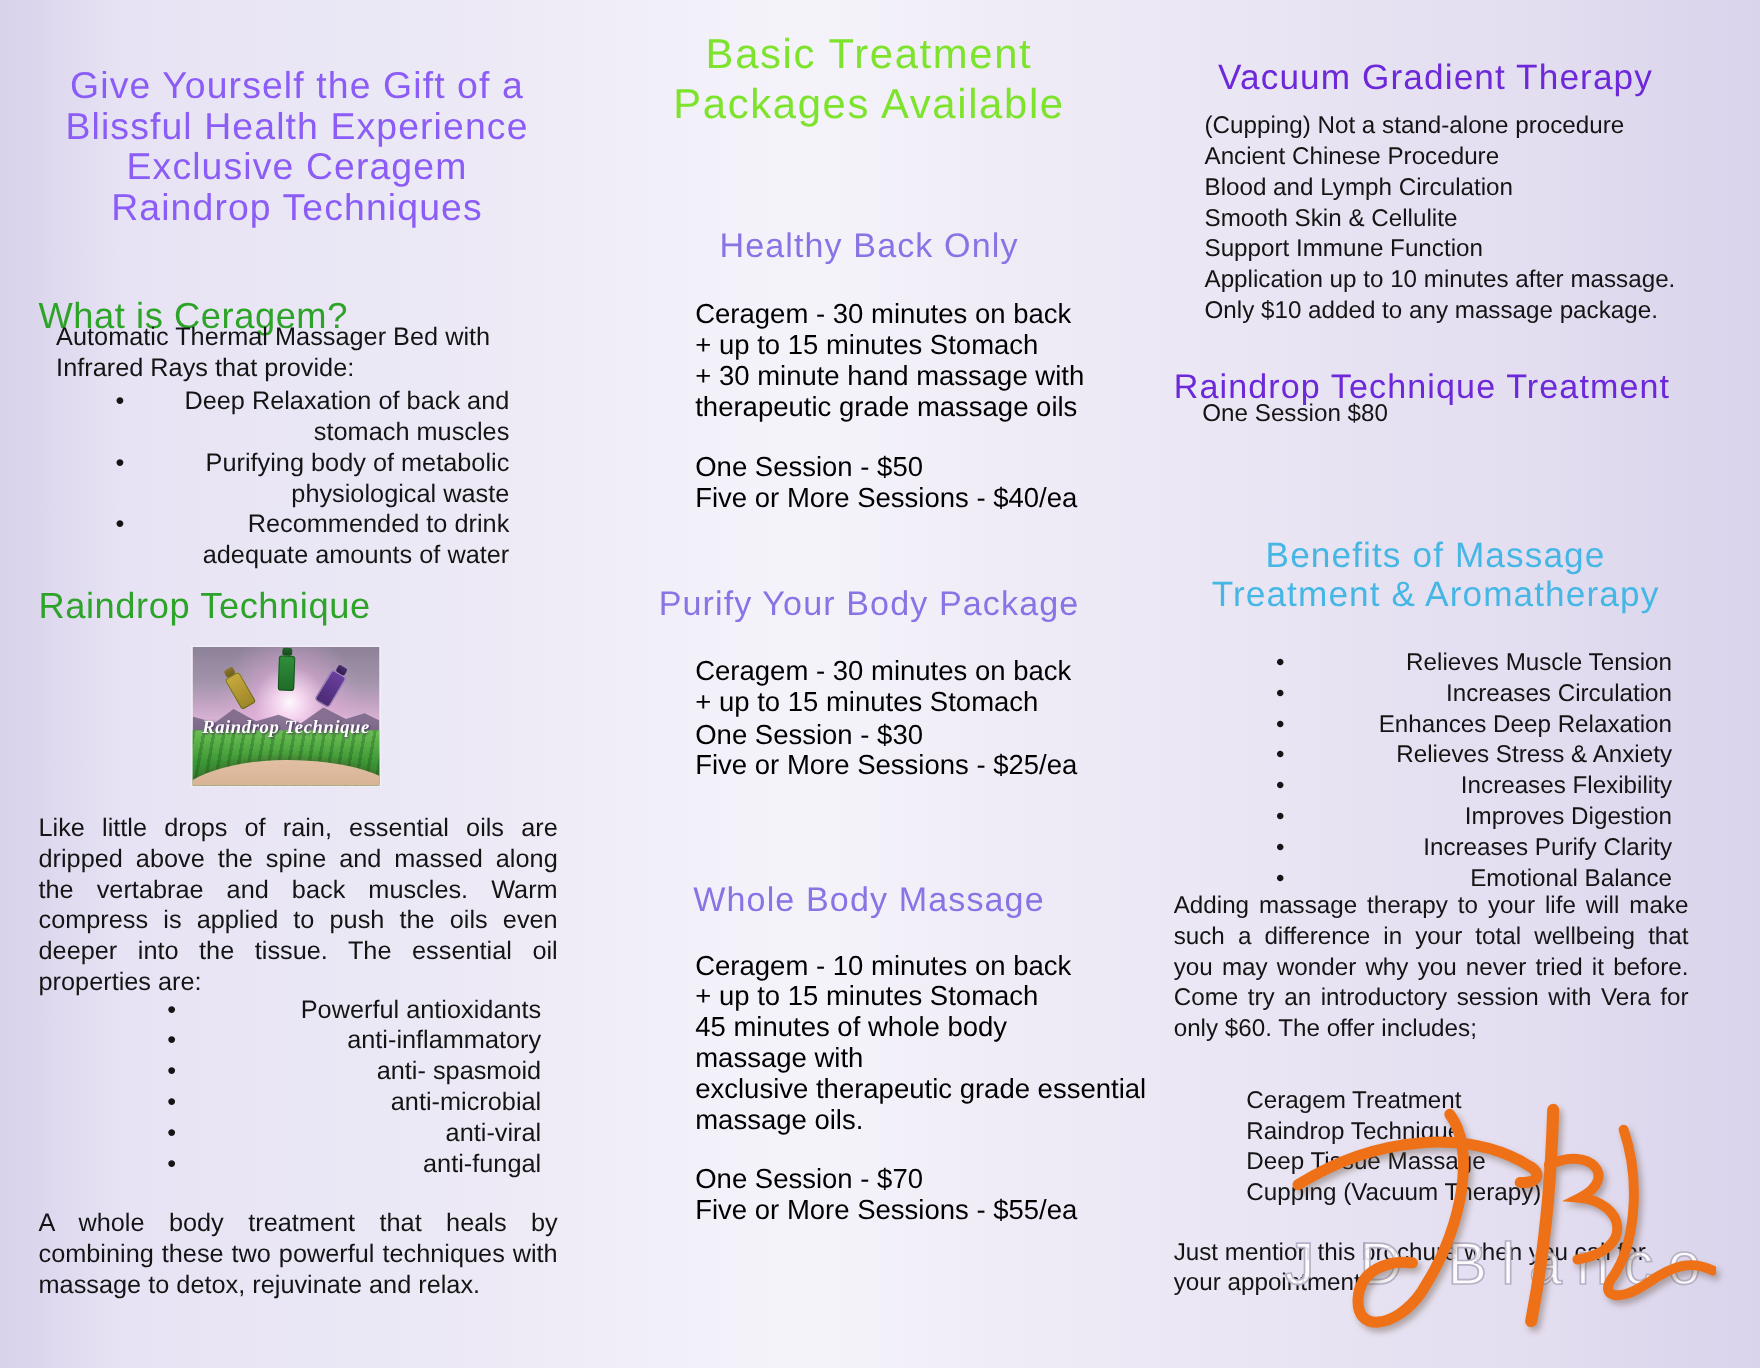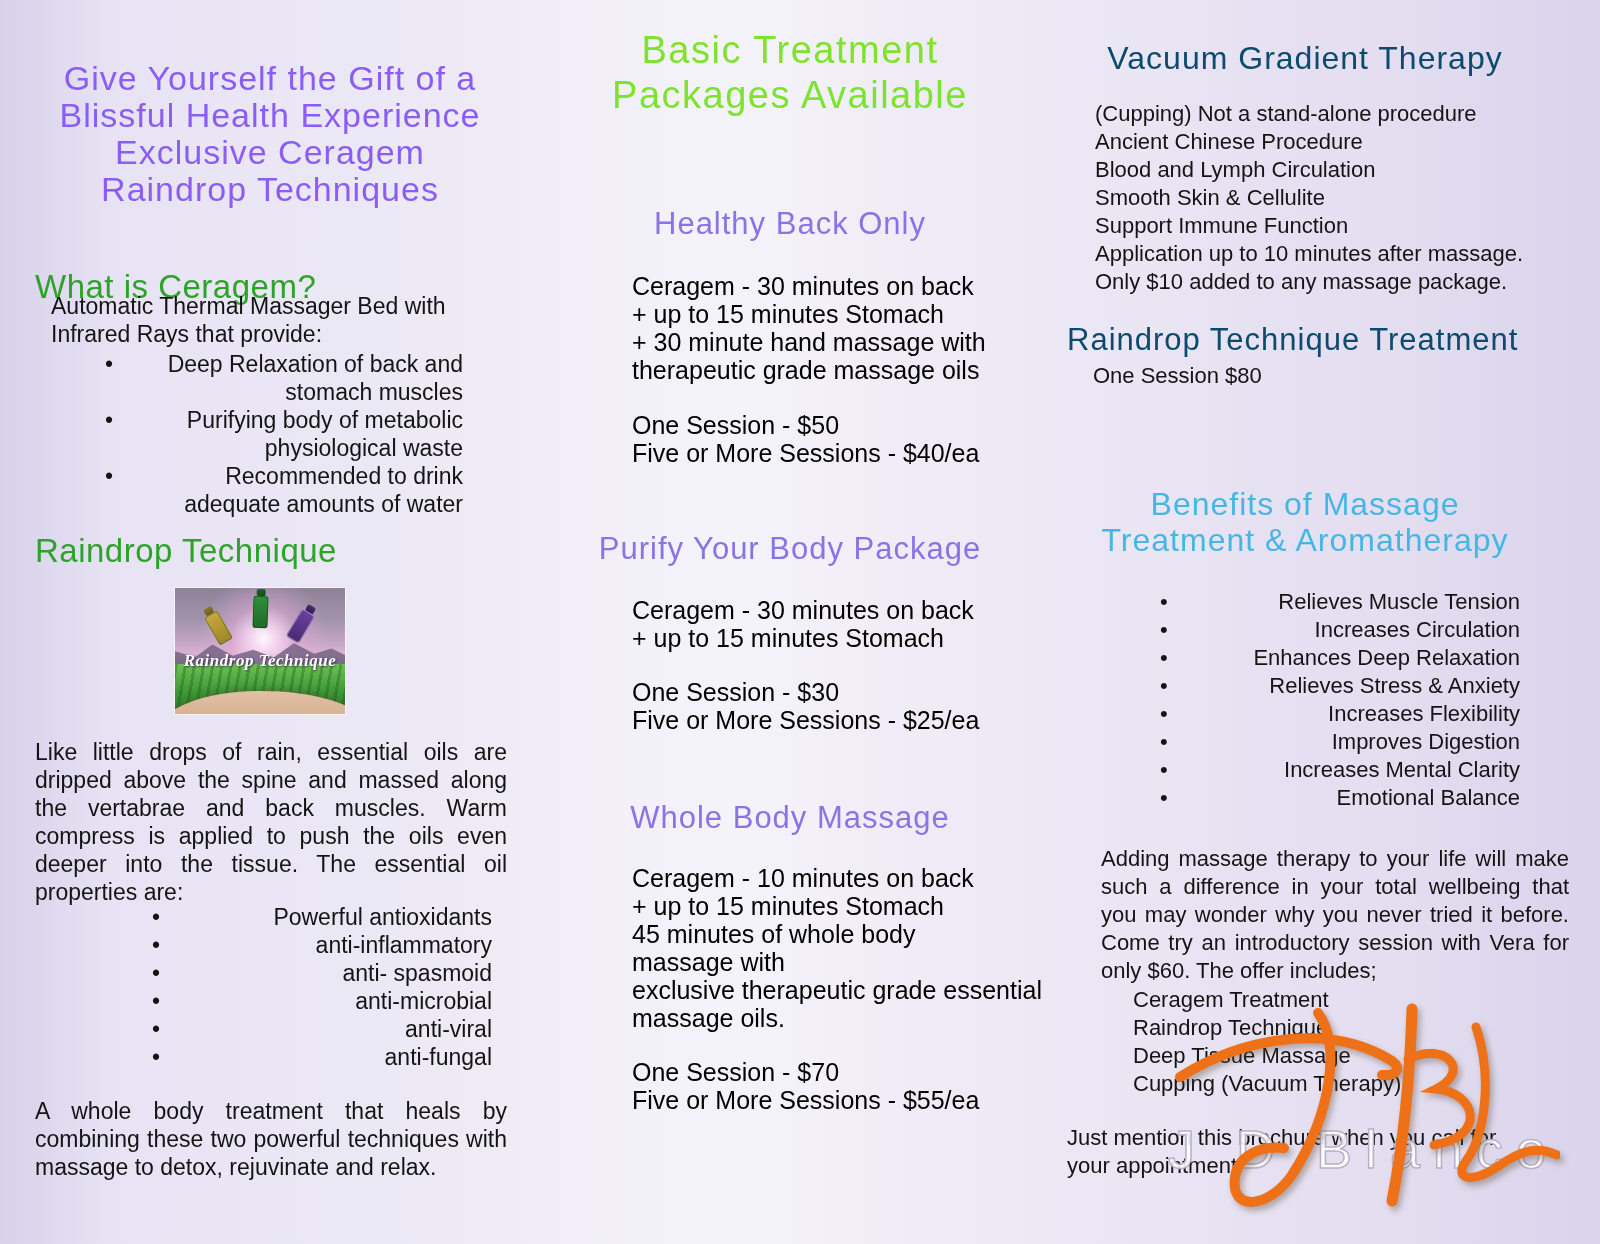--- a/index.html
+++ b/index.html
@@ -14,21 +14,21 @@
   .abs{position:absolute;}
   .nowrap{white-space:nowrap;}
   .center{text-align:center;}
 
   
   .title-blue{font-size:34px;line-height:37px;color:#8b5cf6;letter-spacing:1px;font-weight:400;}
   .title-blue2{font-size:32px;line-height:36px;color:#46b7e5;letter-spacing:1px;font-weight:400;}
   .head-green{font-size:33px;color:#2ea32a;letter-spacing:.5px;font-weight:400;}
   .title-lime{font-size:38px;line-height:45px;color:#7de32c;letter-spacing:1.5px;font-weight:400;}
   .head-purple{font-size:31px;color:#8a73e4;letter-spacing:1px;font-weight:400;}
-  .head-purple-r{font-size:31px;color:#0c4a6e;letter-spacing:1px;font-weight:400;}
+  .head-purple-r{font-size:31px;color:#6d28d9;letter-spacing:1px;font-weight:400;margin-top:12px;}
 
   
   .body-l{font-size:23px;line-height:28px;}
   .body-m{font-size:25px;line-height:28px;color:#000;}
   .body-r{font-size:22px;line-height:28px;}
   .just{text-align:justify;}
 
   ul.plain{list-style:none;margin:0;padding:0;text-align:right;}
   ul.plain li{position:relative;padding-left:19px;}
   ul.plain li::before{content:"\2022";position:absolute;left:0;}
@@ -133,21 +133,21 @@
   <div class="abs body-m" style="left:72px;top:411px;">
     <div class="nowrap">One Session - $50</div>
     <div class="nowrap">Five or More Sessions - $40/ea</div>
   </div>
 
   <div class="abs center head-purple nowrap" style="left:0;top:531px;width:460px;">Purify Your Body Package</div>
   <div class="abs body-m" style="left:72px;top:596px;">
     <div class="nowrap">Ceragem - 30 minutes on back</div>
     <div class="nowrap">+ up to 15 minutes Stomach</div>
   </div>
-  <div class="abs body-m" style="left:72px;top:678px;">
+  <div class="abs body-m" style="left:72px;top:654px;">
     <div class="nowrap">One Session - $30</div>
     <div class="nowrap">Five or More Sessions - $25/ea</div>
   </div>
 
   <div class="abs center head-purple nowrap" style="left:0;top:800px;width:460px;">Whole Body Massage</div>
   <div class="abs body-m" style="left:72px;top:864px;">
     <div class="nowrap">Ceragem - 10 minutes on back</div>
     <div class="nowrap">+ up to 15 minutes Stomach</div>
     <div class="nowrap">45 minutes of whole body</div>
     <div class="nowrap">massage with</div>
@@ -182,25 +182,25 @@
     <div class="nowrap">Treatment &amp; Aromatherapy</div>
   </div>
 
   <ul class="plain abs body-r" style="left:95px;top:588px;width:360px;">
     <li class="nowrap">Relieves Muscle Tension</li>
     <li class="nowrap">Increases Circulation</li>
     <li class="nowrap">Enhances Deep Relaxation</li>
     <li class="nowrap">Relieves Stress &amp; Anxiety</li>
     <li class="nowrap">Increases Flexibility</li>
     <li class="nowrap">Improves Digestion</li>
-    <li class="nowrap">Increases Mental Clarity</li>
+    <li class="nowrap">Increases Purify Clarity</li>
     <li class="nowrap">Emotional Balance</li>
   </ul>
 
-  <div class="abs body-r just" style="left:2px;top:845px;width:468px;margin-left:34px;">Adding massage therapy to your life will make such a difference in your total wellbeing that you may wonder why you never tried it before. Come try an introductory session with Vera for only $60.  The offer includes;</div>
+  <div class="abs body-r just" style="left:2px;top:809px;width:468px;">Adding massage therapy to your life will make such a difference in your total wellbeing that you may wonder why you never tried it before. Come try an introductory session with Vera for only $60.  The offer includes;</div>
 
   <div class="abs body-r" style="left:68px;top:986px;">
     <div class="nowrap">Ceragem Treatment</div>
     <div class="nowrap">Raindrop Technique</div>
     <div class="nowrap">Deep Tissue Massage</div>
     <div class="nowrap">Cupping (Vacuum Therapy)</div>
   </div>
 
   <div class="abs body-r" style="left:2px;top:1124px;">
     <div class="nowrap">Just mention this brochure when you call for</div>

